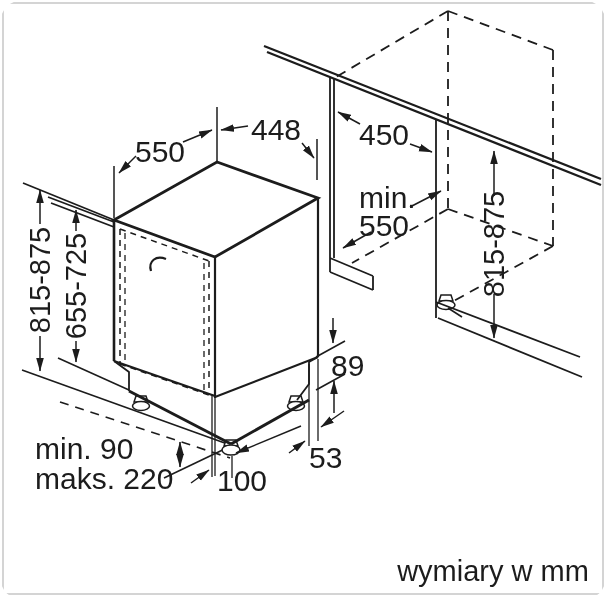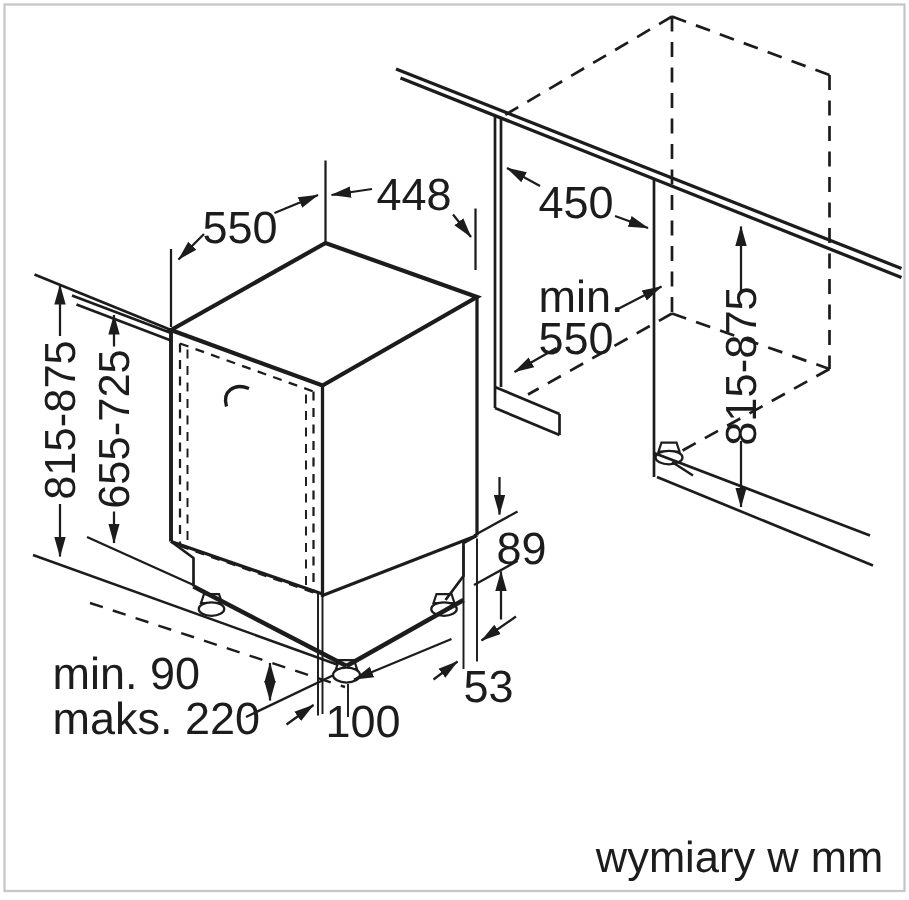--- a/index.html
+++ b/index.html
@@ -1,17 +1,17 @@
 <!DOCTYPE html>
 <html><head>
 <meta charset="utf-8">
 <style>
   html,body{margin:0;padding:0;background:#ffffff;}
   #stage{position:relative;width:606px;height:600px;background:#ffffff;overflow:hidden;
-         font-family:"Liberation Sans", sans-serif;}
+         font-family:"Liberation Sans", sans-serif;border-radius:23px;}
   svg{position:absolute;left:0;top:0;}
   svg text{fill:#1c1c1c;font-family:"Liberation Sans", sans-serif;font-size:30px;}
   svg text.rot{font-size:29px;}
   svg text.footer{font-size:29px;}
   .ln{stroke:#1c1c1c;fill:none;}
 </style>
 </head>
 <body>
 
 <div id="stage">

